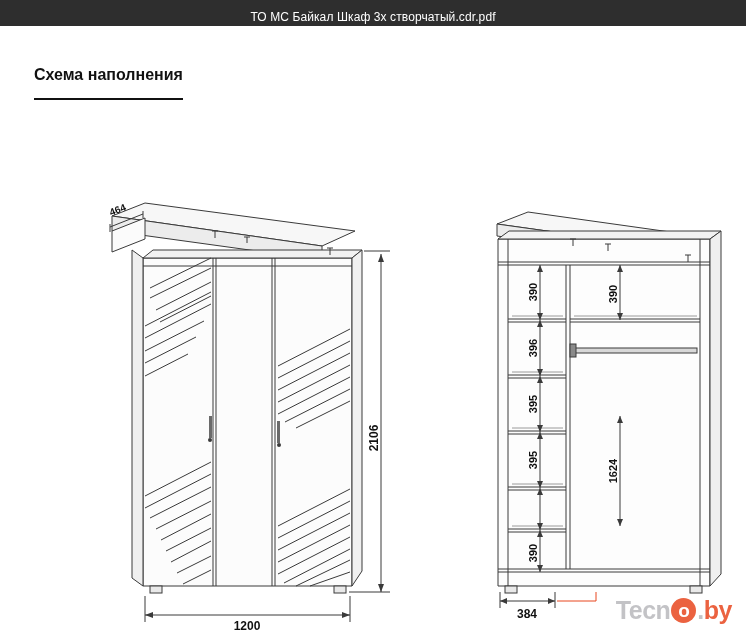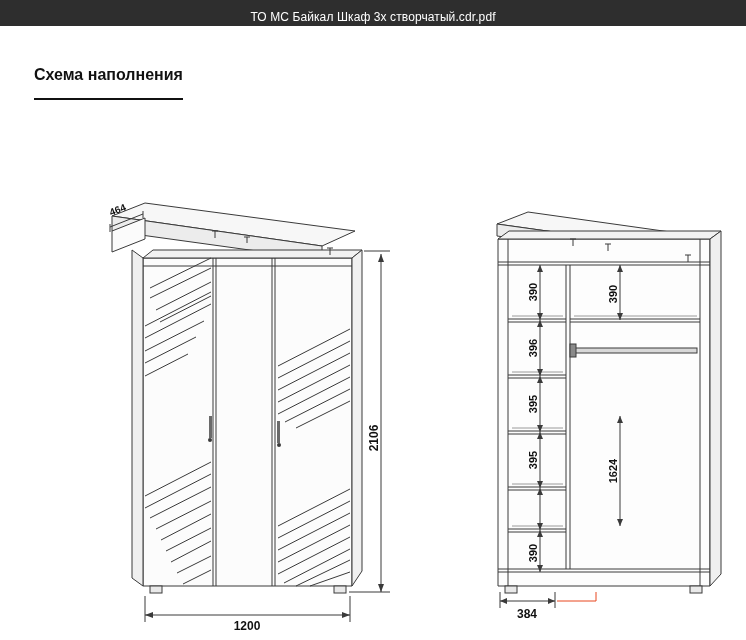--- a/index.html
+++ b/index.html
@@ -324,14 +324,21 @@
           <text x="527" y="592" text-anchor="middle" font-family="Liberation Sans, sans-serif" font-size="12" font-weight="bold" fill="#111111" stroke="none">384</text>
 
           <line x1="557" y1="575" x2="596" y2="575" stroke="#e8471f"></line>
           <line x1="596" y1="575" x2="596" y2="566" stroke="#e8471f"></line>
         </g>
       </g>
 
     </g>
   </svg>
 
+  <div class="watermark">
+    <span class="wm-t">Tec</span>
+    <span class="wm-ecn">n</span>
+    <span class="wm-o">o</span>
+    <span class="wm-tail">.</span>
+    <span class="wm-by">by</span>
+  </div>
 
 </div>
 
 </body></html>

